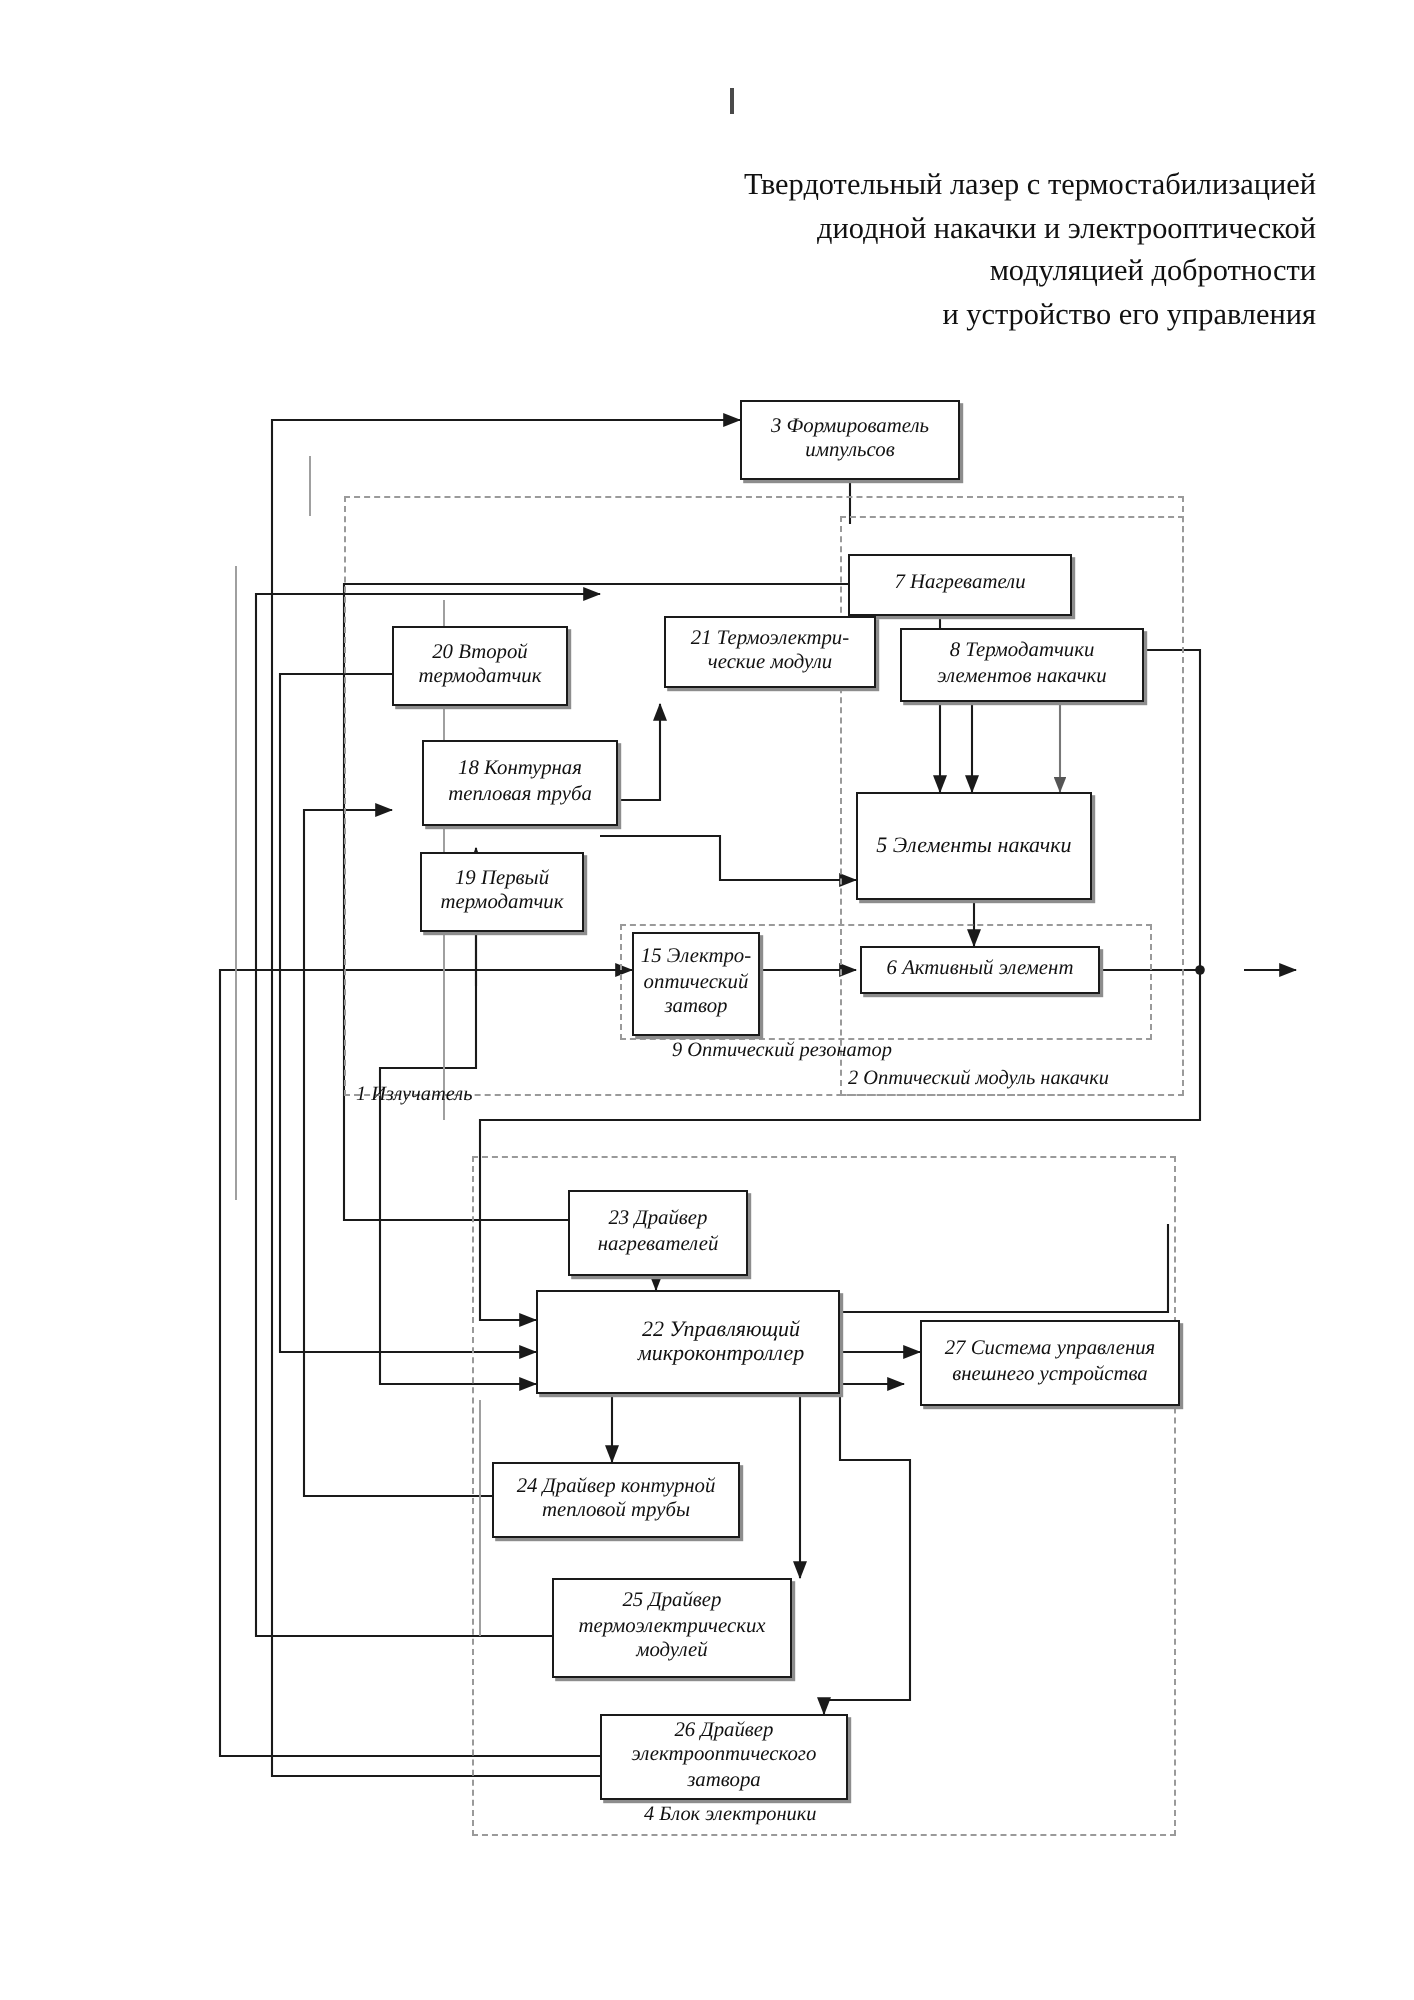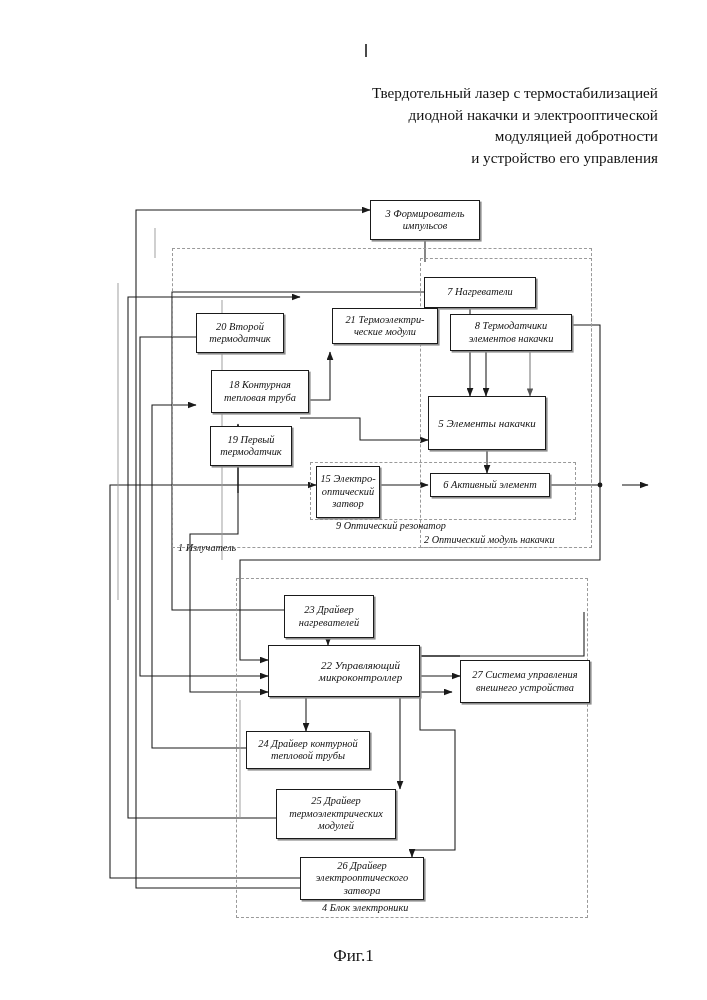--- a/index.html
+++ b/index.html
@@ -187,15 +187,14 @@
 тепловой трубы</div>
 
   <div class="blk" style="left:276px;top:789px;width:120px;height:50px;white-space:pre-line;">25 Драйвер
 термоэлектрических
 модулей</div>
 
   <div class="blk" style="left:300px;top:857px;width:124px;height:43px;white-space:pre-line;">26 Драйвер
 электрооптического
 затвора</div>
 
-  <div class="fig-caption">Фиг.1</div>
 
 </div>
 
 </body></html>

